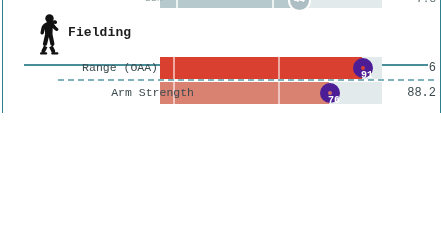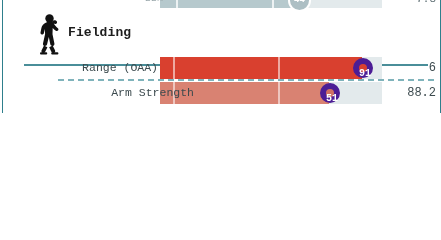--- a/index.html
+++ b/index.html
@@ -36,21 +36,21 @@
   .sec-rule{position:absolute;left:24px;top:48px;width:404px;height:2px;background:#4a8e99;}
 
   
   .row{position:absolute;left:0;width:441px;height:22px;}
   .row-label{position:absolute;right:283px;top:0;width:170px;text-align:right;
              font-size:11.5px;color:#3c4a4e;line-height:22px;white-space:nowrap;}
   .track{position:absolute;left:160px;top:0;height:22px;background:#e3eaec;}
   .fill{position:absolute;left:160px;top:0;height:22px;}
   .tick{position:absolute;top:0;width:2px;height:22px;background:#ffffff;opacity:.55;}
   .badge{position:absolute;top:1px;width:20px;height:20px;border-radius:50%;
-         border:6px solid #4c1d95;color:#ffffff;font-size:10px;font-weight:bold;
+         border:8px solid #4c1d95;color:#ffffff;font-size:10px;font-weight:bold;
          line-height:20px;box-sizing:border-box;}
   .val{position:absolute;left:392px;top:0;width:44px;text-align:right;
        font-size:12px;color:#3c4a4e;line-height:22px;}
 
   .dashed{position:absolute;left:58px;top:79px;width:376px;height:0;
           border-top:2px dashed #7fb3bb;}
 </style>
 </head>
 <body>
 
@@ -98,17 +98,17 @@
   </div>
 
   <div class="dashed"></div>
 
   <div class="row" style="top:82px;padding-left:36px;">
     <div class="track" style="width:222px;"></div>
     <div class="fill" style="width:169px;background:#d98272;"></div>
     <div class="tick" style="left:173px;"></div>
     <div class="tick" style="left:278px;"></div>
     <div class="row-label">Arm Strength</div>
-    <div class="badge" style="left:320px;background:#cf7063;">51</div>
+    <div class="badge" style="left:320px;background:#cf7063;">76</div>
     <div class="val">88.2</div>
   </div>
 
 </div>
 
 </body></html>

